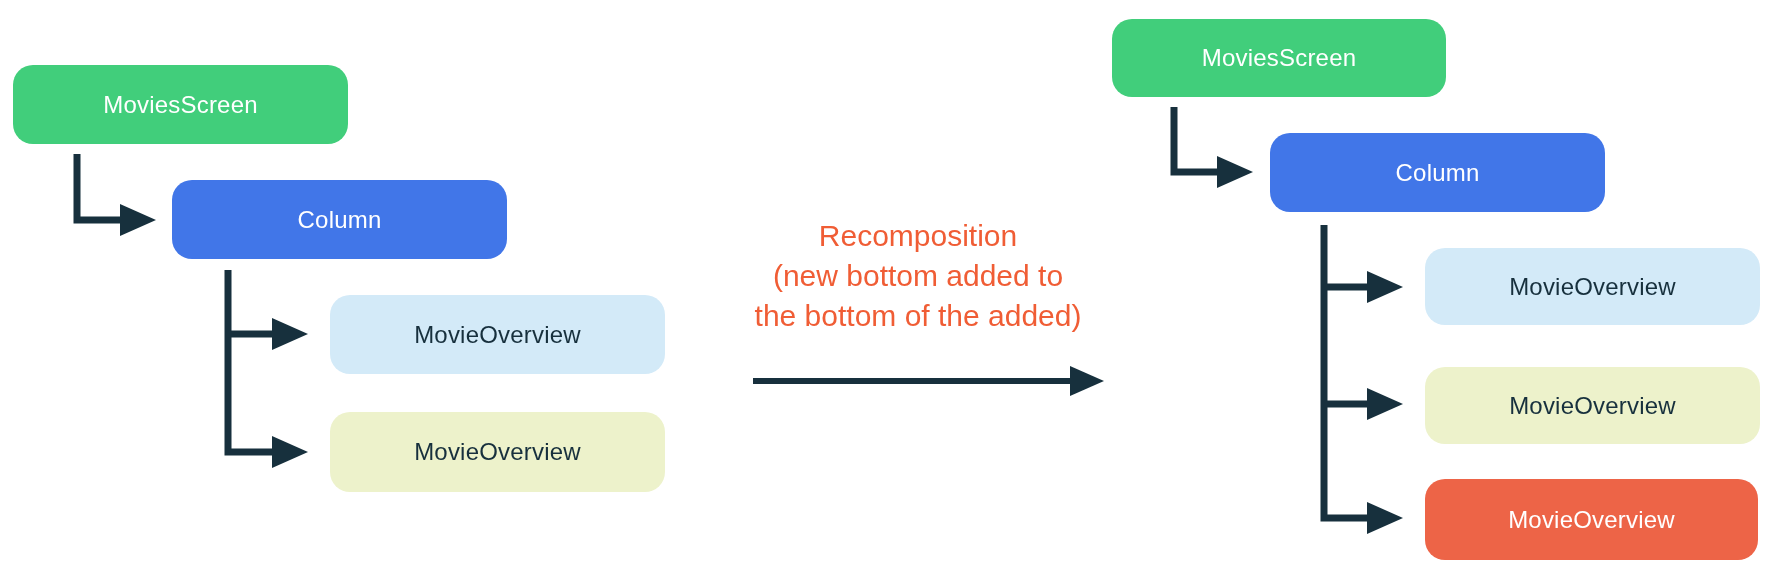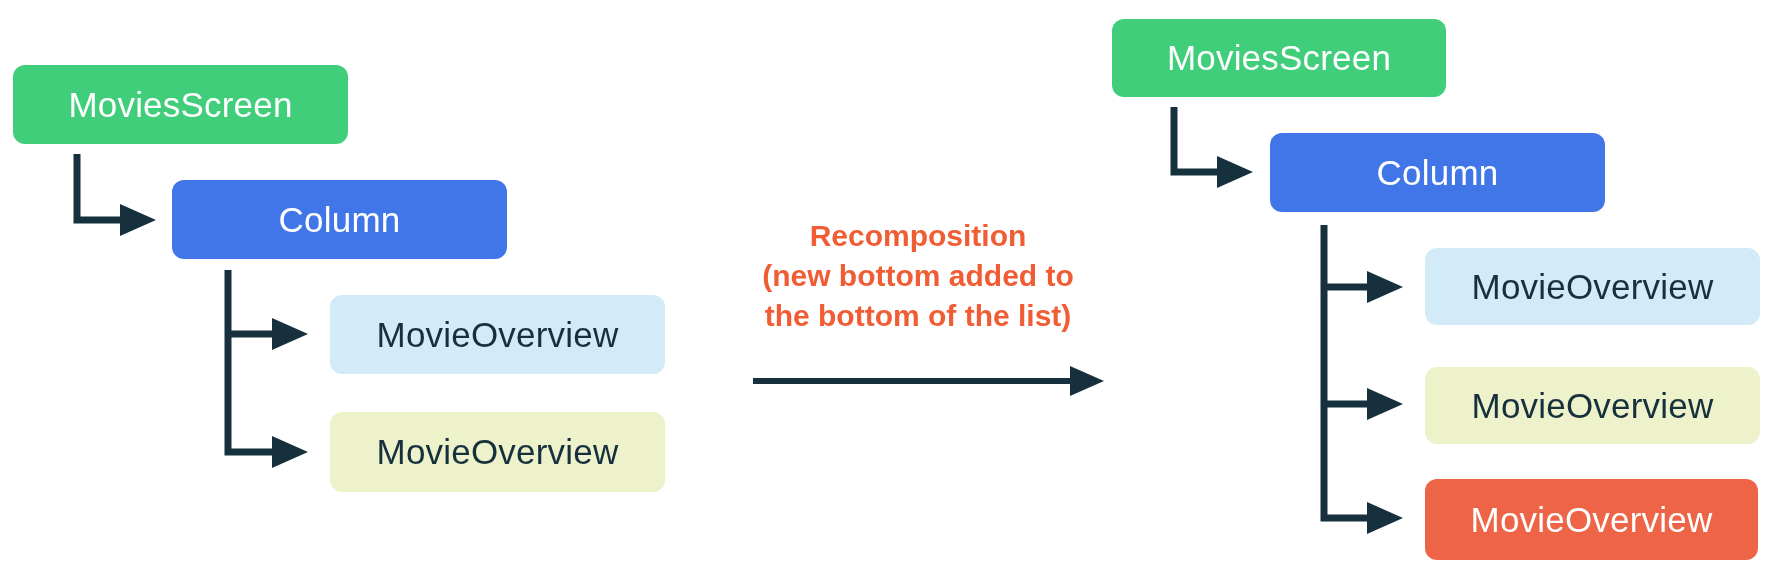--- a/index.html
+++ b/index.html
@@ -18,25 +18,25 @@
   .connector-layer {
     position: absolute;
     left: 0;
     top: 0;
     width: 1779px;
     height: 584px;
     pointer-events: none;
   }
   .node {
     position: absolute;
-    border-radius: 12px;
+    border-radius: 20px;
     display: flex;
     align-items: center;
     justify-content: center;
-    font-size: 35px;
+    font-size: 24px;
     letter-spacing: 0.2px;
     white-space: nowrap;
   }
   
   #l-moviesscreen { left: 13px;   top: 65px;  width: 335px; height: 79px; }
   #l-column       { left: 172px;  top: 180px; width: 335px; height: 79px; }
   #l-movieoverview-1 { left: 330px; top: 295px; width: 335px; height: 79px; }
   #l-movieoverview-2 { left: 330px; top: 412px; width: 335px; height: 80px; }
   
   #r-moviesscreen { left: 1112px; top: 19px;  width: 334px; height: 78px; }
@@ -47,21 +47,21 @@
   
   .annotation {
     position: absolute;
     left: 658px;
     top: 216px;
     width: 520px;
     text-align: center;
     font-size: 30px;
     line-height: 40px;
   }
-  .annotation div { display: block; font-weight: bold; }
+  .annotation div { display: block; }
   svg path.conn { fill: none; stroke-width: 7; }
   svg path.main-arrow { fill: none; stroke-width: 6; }
 </style>
 </head>
 <body>
 
 <div class="canvas">
 
   <svg class="connector-layer" viewBox="0 0 1779 584">
 
@@ -106,21 +106,21 @@
   <div class="node" id="l-movieoverview-1" style="background-color: rgb(211, 234, 248); color: rgb(23, 48, 61);">
     <span>MovieOverview</span>
   </div>
   <div class="node" id="l-movieoverview-2" style="background-color: rgb(237, 242, 203); color: rgb(23, 48, 61);">
     <span>MovieOverview</span>
   </div>
 
   <div class="annotation" style="color: rgb(240, 93, 53);">
     <div>Recomposition</div>
     <div>(new bottom added to</div>
-    <div>the bottom of the list)</div>
+    <div>the bottom of the added)</div>
   </div>
 
   <div class="node" id="r-moviesscreen" style="background-color: rgb(65, 206, 123); color: rgb(255, 255, 255);">
     <span>MoviesScreen</span>
   </div>
   <div class="node" id="r-column" style="background-color: rgb(65, 118, 232); color: rgb(255, 255, 255);">
     <span>Column</span>
   </div>
   <div class="node" id="r-movieoverview-1" style="background-color: rgb(211, 234, 248); color: rgb(23, 48, 61);">
     <span>MovieOverview</span>

